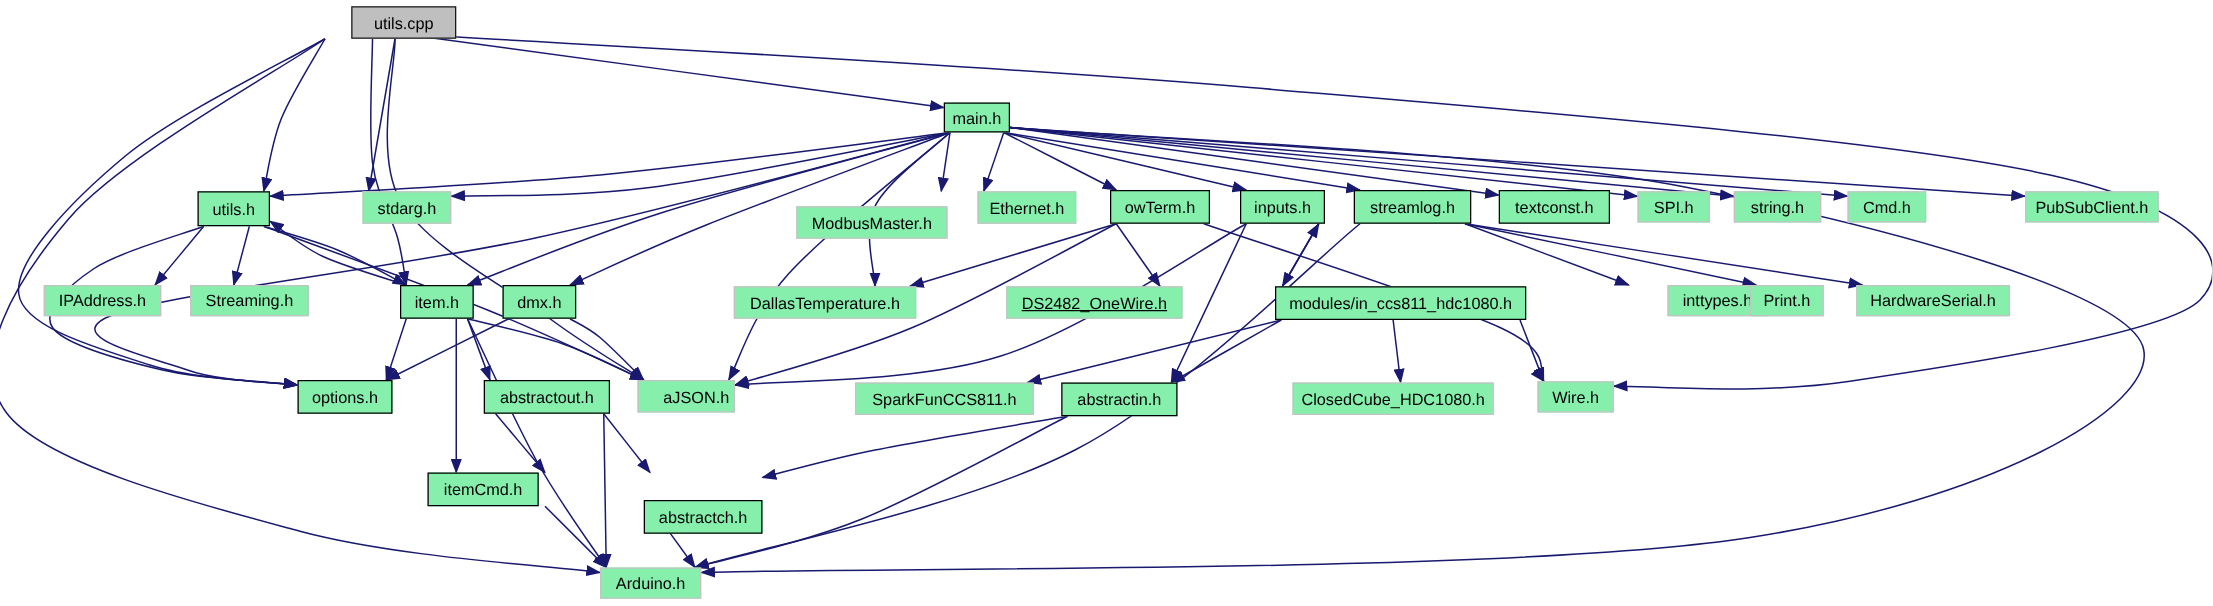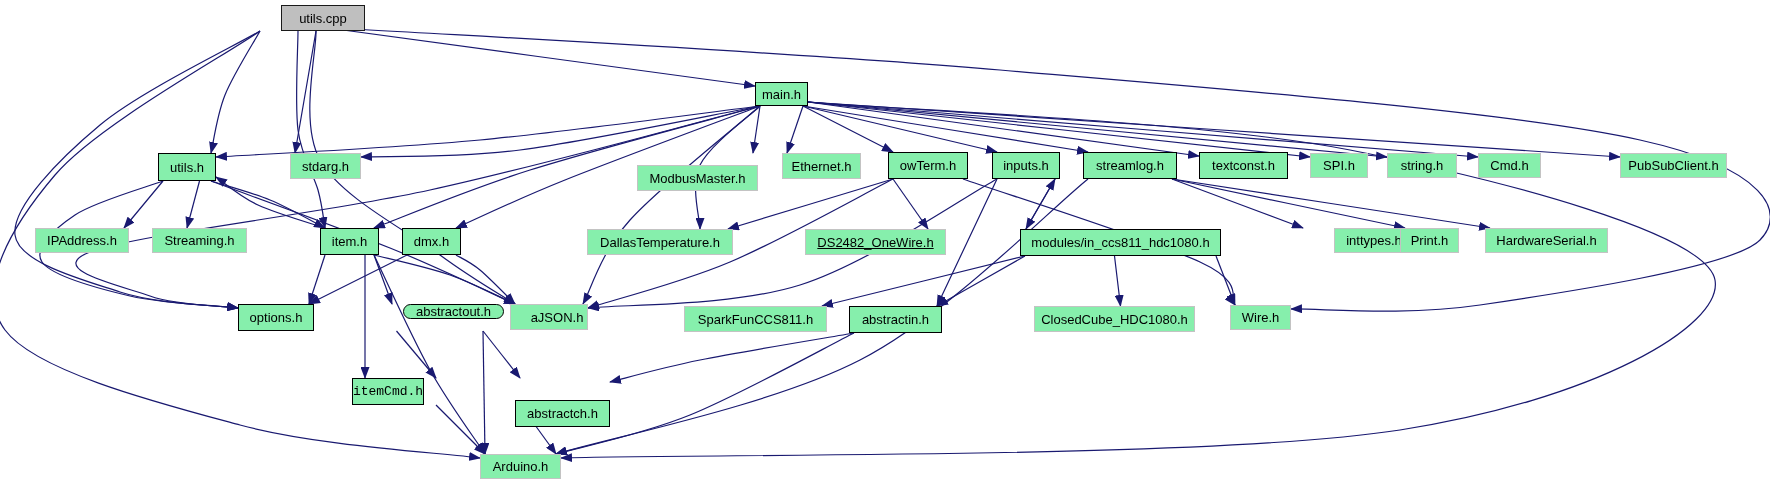--- a/index.html
+++ b/index.html
@@ -156,39 +156,39 @@
       </div>
       <div class="node ext" style="left: 1400px; top: 228px; width: 59px; height: 25px;">
         <span>Print.h</span>
       </div>
       <div class="node ext" style="left: 1485px; top: 228px; width: 123px; height: 25px;">
         <span>HardwareSerial.h</span>
       </div>
       <div class="node doc" style="left: 238px; top: 304px; width: 76px; height: 27px;">
         <span>options.h</span>
       </div>
-      <div class="node doc" style="left: 403px; top: 304px; width: 101px; height: 15px; border-radius: 10px;">
+      <div class="node doc" style="left: 387px; top: 304px; width: 101px; height: 27px;">
         <span>abstractout.h</span>
       </div>
       <div class="node ext" style="left: 510px; top: 304px; width: 78px; height: 26px; padding-left: 16px;">
         <span>aJSON.h</span>
       </div>
       <div class="node ext" style="left: 684px; top: 306px; width: 143px; height: 26px;">
         <span>SparkFunCCS811.h</span>
       </div>
       <div class="node doc" style="left: 849px; top: 306px; width: 93px; height: 27px;">
         <span>abstractin.h</span>
       </div>
       <div class="node ext" style="left: 1034px; top: 306px; width: 161px; height: 26px;">
         <span>ClosedCube_HDC1080.h</span>
       </div>
       <div class="node ext" style="left: 1230px; top: 305px; width: 61px; height: 25px;">
         <span>Wire.h</span>
       </div>
-      <div class="node doc" style="left: 352px; top: 378px; width: 72px; height: 27px; font-family: Liberation Mono, monospace;">
+      <div class="node doc" style="left: 342px; top: 378px; width: 89px; height: 27px;">
         <span>itemCmd.h</span>
       </div>
       <div class="node doc" style="left: 515px; top: 400px; width: 95px; height: 27px;">
         <span>abstractch.h</span>
       </div>
       <div class="node ext" style="left: 480px; top: 454px; width: 81px; height: 25px;">
         <span>Arduino.h</span>
       </div>
     </div>
 </div>

